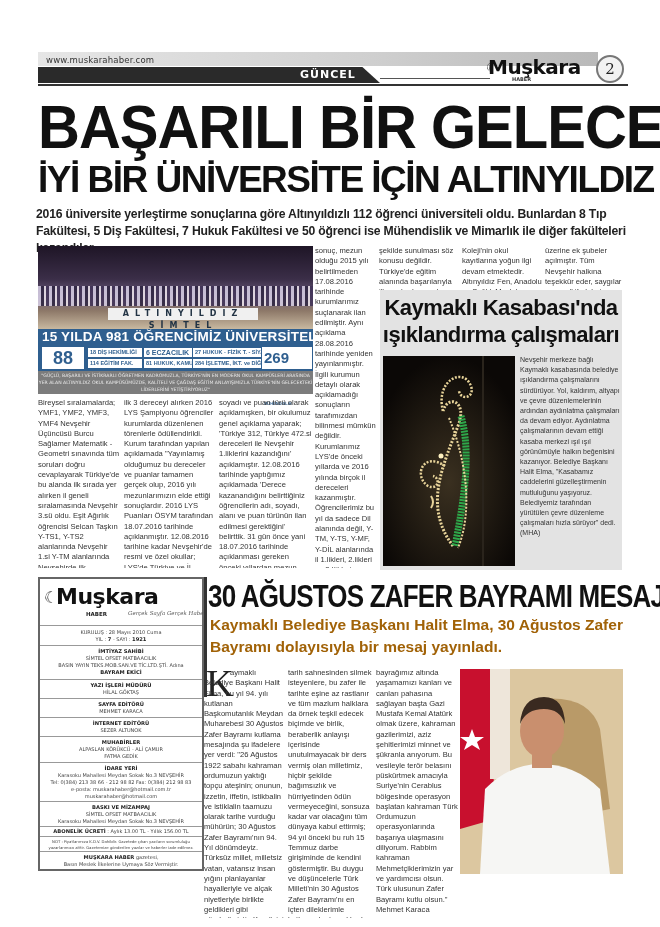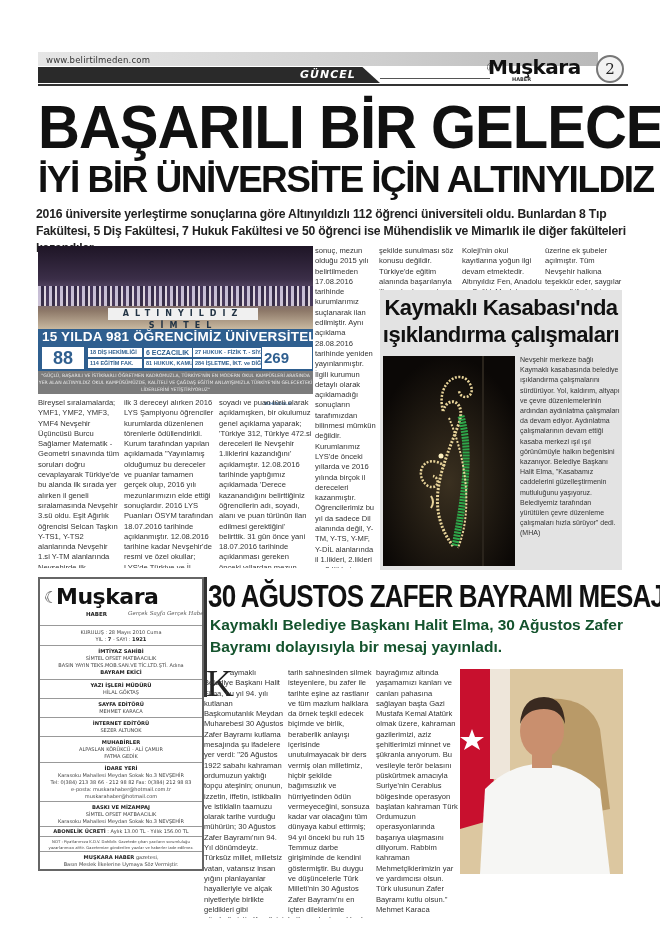--- a/index.html
+++ b/index.html
@@ -4,21 +4,21 @@
 <style>
   html,body{margin:0;padding:0;background:#ffffff;}
   body{width:660px;height:927px;position:relative;overflow:hidden;font-family:"DejaVu Sans",sans-serif;color:#222;}
   .abs{position:absolute;}
   
   .mast-top{left:38px;top:52px;width:560px;height:14px;background:linear-gradient(90deg,#e6e6e6 0%,#cfcfcf 60%,#b9b9b9 100%);}
   .mast-url{left:46px;top:55px;font-size:8.5px;color:#333;letter-spacing:.2px;}
   .mast-bar{left:38px;top:67px;width:300px;height:16px;background:#2a2a2a;}
   .mast-bar2{left:300px;top:67px;width:80px;height:16px;background:#2a2a2a;clip-path:polygon(0 0,78% 0,100% 100%,0 100%);}
   .mast-date{left:46px;top:69px;font-size:12px;color:#fff;letter-spacing:.3px;margin-top:48px;}
-  .mast-section{left:300px;top:68px;font-size:11px;font-weight:bold;color:#fff;letter-spacing:1px;font-family:"DejaVu Sans",sans-serif;font-style:italic;}
+  .mast-section{left:300px;top:68px;font-size:11px;font-weight:bold;color:#fff;letter-spacing:1px;font-family:"DejaVu Sans",sans-serif;}
   .mast-line{left:38px;top:84px;width:590px;height:2px;background:#333;}
   .mast-line2{left:380px;top:78px;width:110px;height:1px;background:#555;}
   .logo{left:488px;top:55px;font-size:20px;font-weight:900;color:#111;font-family:"DejaVu Sans",sans-serif;letter-spacing:-.5px;}
   .logo-haber{left:512px;top:76px;font-size:5px;font-weight:bold;color:#333;}
   .logo-icon{left:486px;top:60px;font-size:13px;color:#333;}
   .page-num{left:596px;top:55px;width:24px;height:24px;border:2px solid #777;border-radius:50%;background:#f2f2f2;font-family:"DejaVu Serif",serif;font-size:15px;text-align:center;line-height:24px;color:#222;}
   
   .h1{left:38px;width:590px;text-align:center;font-family:"Liberation Sans",sans-serif;font-weight:bold;color:#111;transform-origin:left top;white-space:nowrap;}
   .h1a{top:97px;font-size:58px;line-height:58px;letter-spacing:-1px;transform:scaleY(1.05);}
   .h1b{top:160px;font-size:37px;line-height:40px;letter-spacing:-1.5px;}
@@ -45,29 +45,29 @@
   .mbox{left:38px;top:577px;width:162px;height:290px;border:2px solid #666;background:#fff;}
   .mrow{position:absolute;left:0;width:162px;border-top:1px solid #999;text-align:center;font-size:5px;line-height:7px;color:#444;}
   .mrow b{color:#222;font-size:5.2px;}
   .mlogo{left:56px;top:584px;font-size:22px;font-weight:900;color:#111;letter-spacing:-.5px;}
   .mlogo-icon{left:44px;top:588px;font-size:16px;color:#333;}
   .mlogo-haber{left:86px;top:611px;font-size:5.5px;font-weight:bold;}
   .mlogo-slogan{left:128px;top:610px;font-size:5.5px;font-style:italic;font-family:"DejaVu Serif",serif;color:#555;}
   
   .vbar{left:204px;top:577px;width:3px;height:120px;background:#333;}
   .ztitle{left:208px;top:578px;font-family:"Liberation Sans",sans-serif;font-weight:bold;font-size:26px;line-height:30px;color:#111;letter-spacing:-.8px;white-space:nowrap;transform:scaleY(1.2);transform-origin:left top;}
-  .zsub{left:210px;top:614px;width:420px;font-family:"Liberation Sans",sans-serif;font-weight:bold;font-size:15.5px;line-height:22px;color:#14532d;}
+  .zsub{left:210px;top:614px;width:420px;font-family:"Liberation Sans",sans-serif;font-weight:bold;font-size:15.5px;line-height:22px;color:#a16207;}
   .dropcap{left:206px;top:664px;font-family:"Liberation Serif",serif;font-size:38px;line-height:38px;color:#222;}
   .zphoto{left:460px;top:669px;width:163px;height:205px;overflow:hidden;background:#d9c39a;}
 </style>
 </head>
 <body>
 
 <div class="abs mast-top"></div>
-<div class="abs mast-url">www.belirtilmeden.com</div>
+<div class="abs mast-url">www.muskarahaber.com</div>
 <div class="abs mast-bar"></div>
 <div class="abs mast-bar2"></div>
 <div class="abs mast-date">30 Ağustos 2016 Salı</div>
 <div class="abs mast-section">GÜNCEL</div>
 <div class="abs mast-line2"></div>
 <div class="abs logo-icon">☾</div>
 <div class="abs logo">Muşkara</div>
 <div class="abs logo-haber">HABER</div>
 <div class="abs page-num">2</div>
 <div class="abs mast-line"></div>

